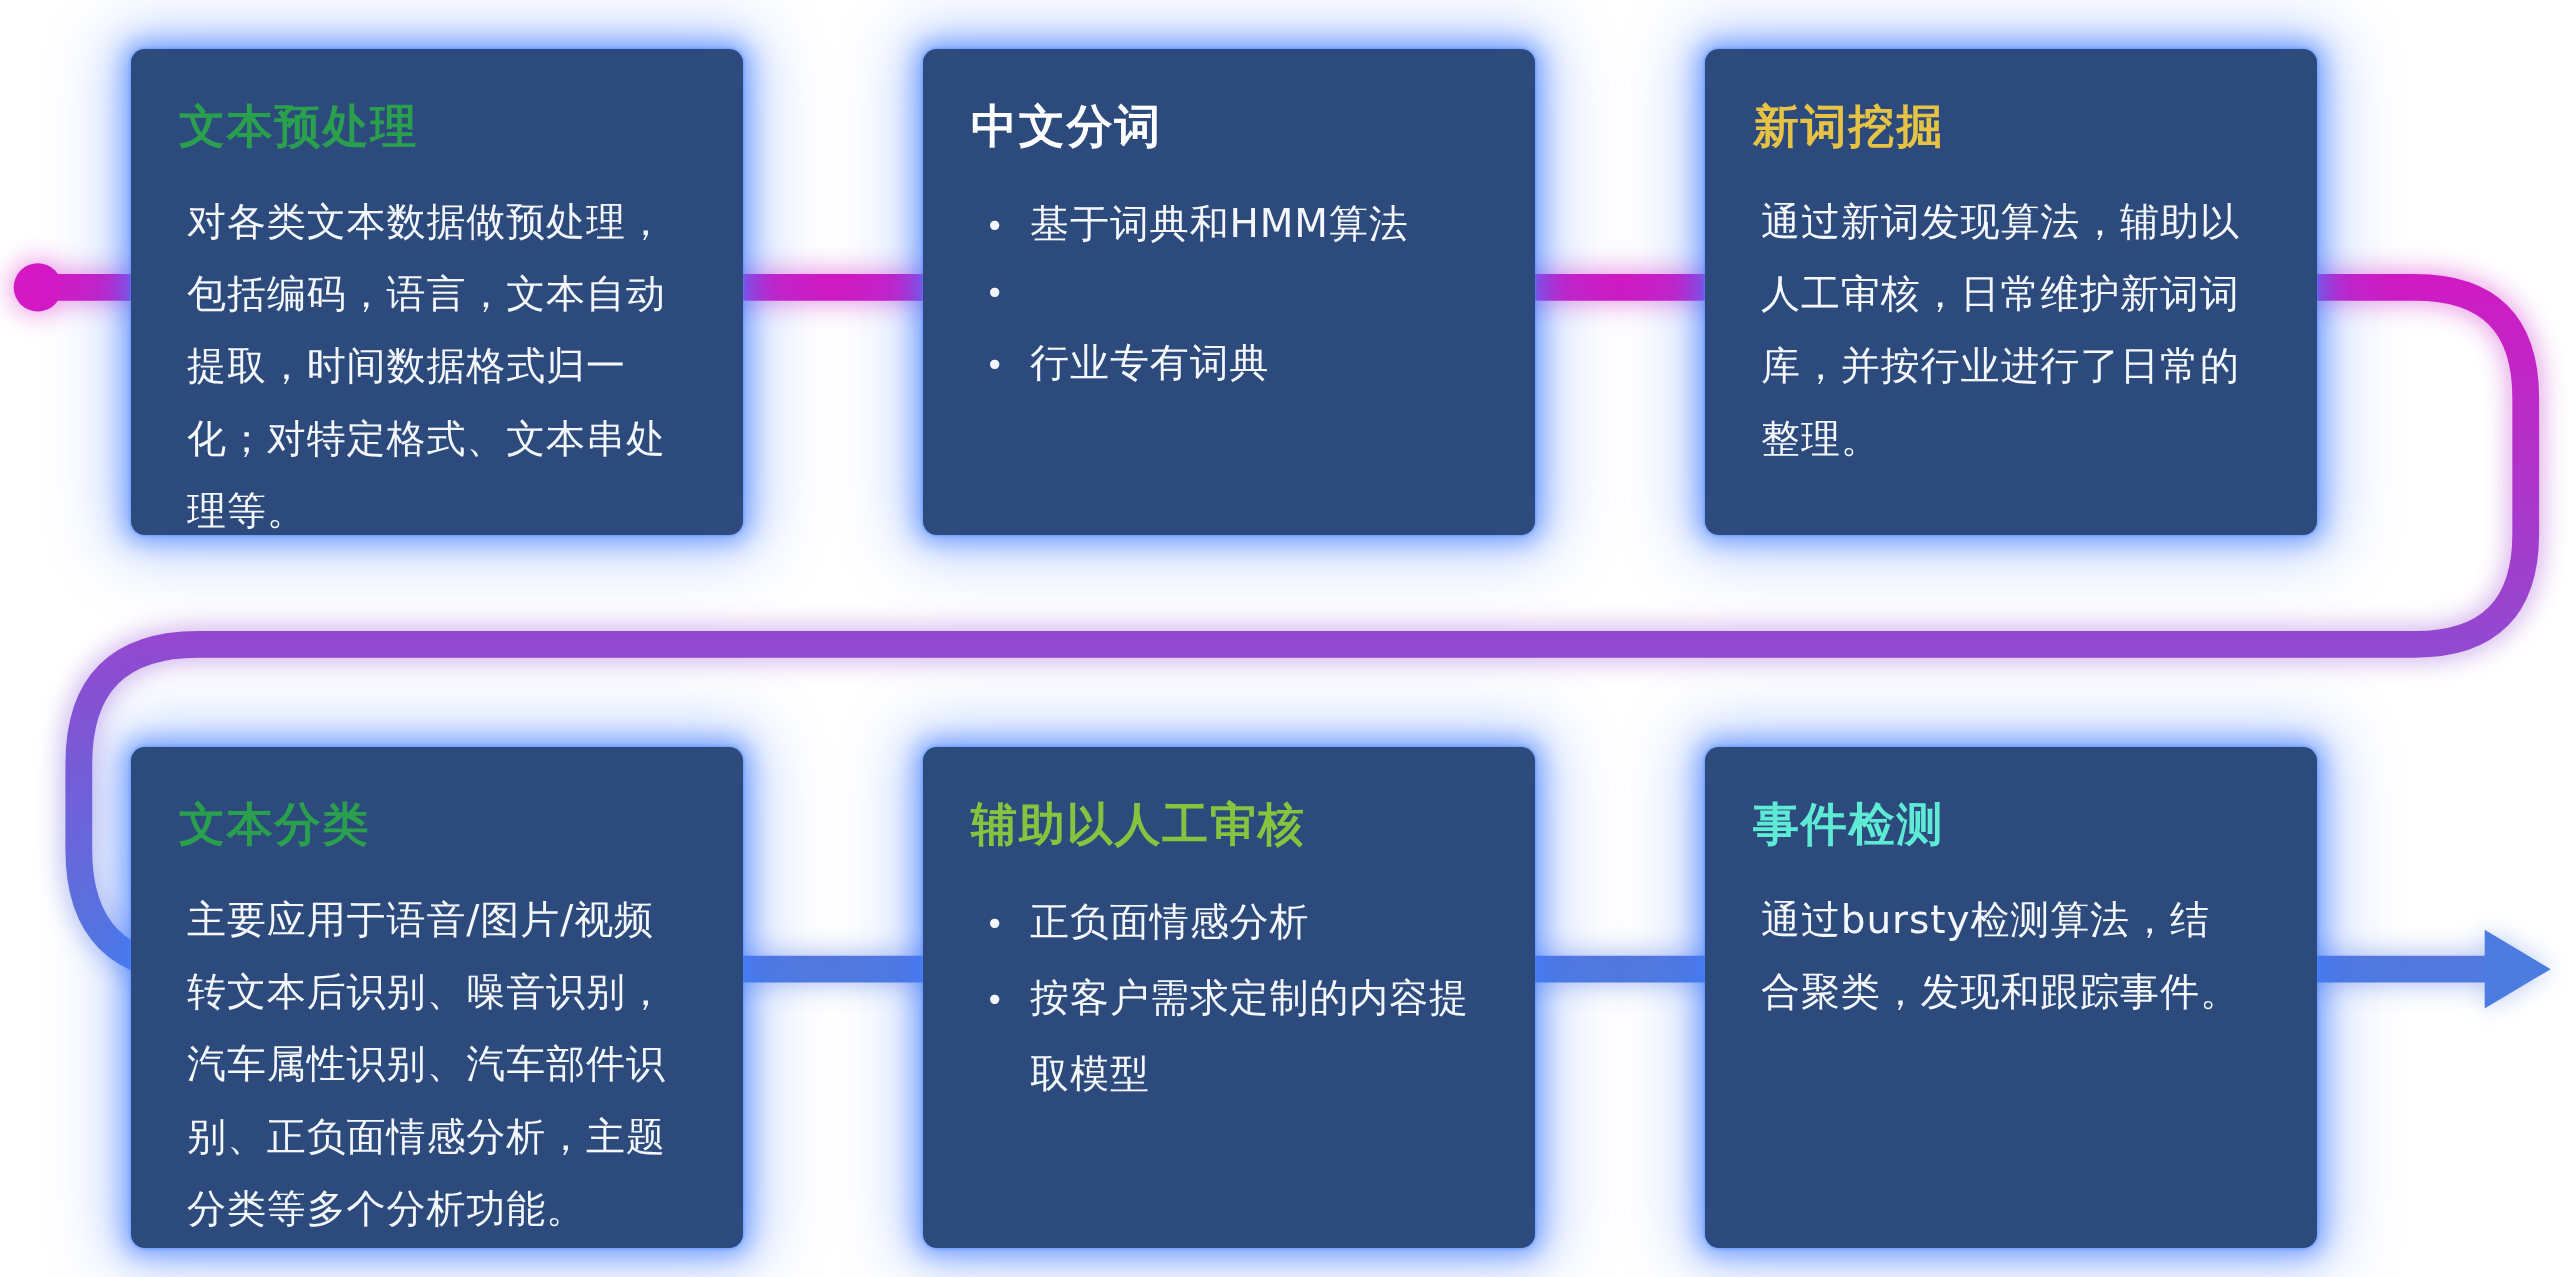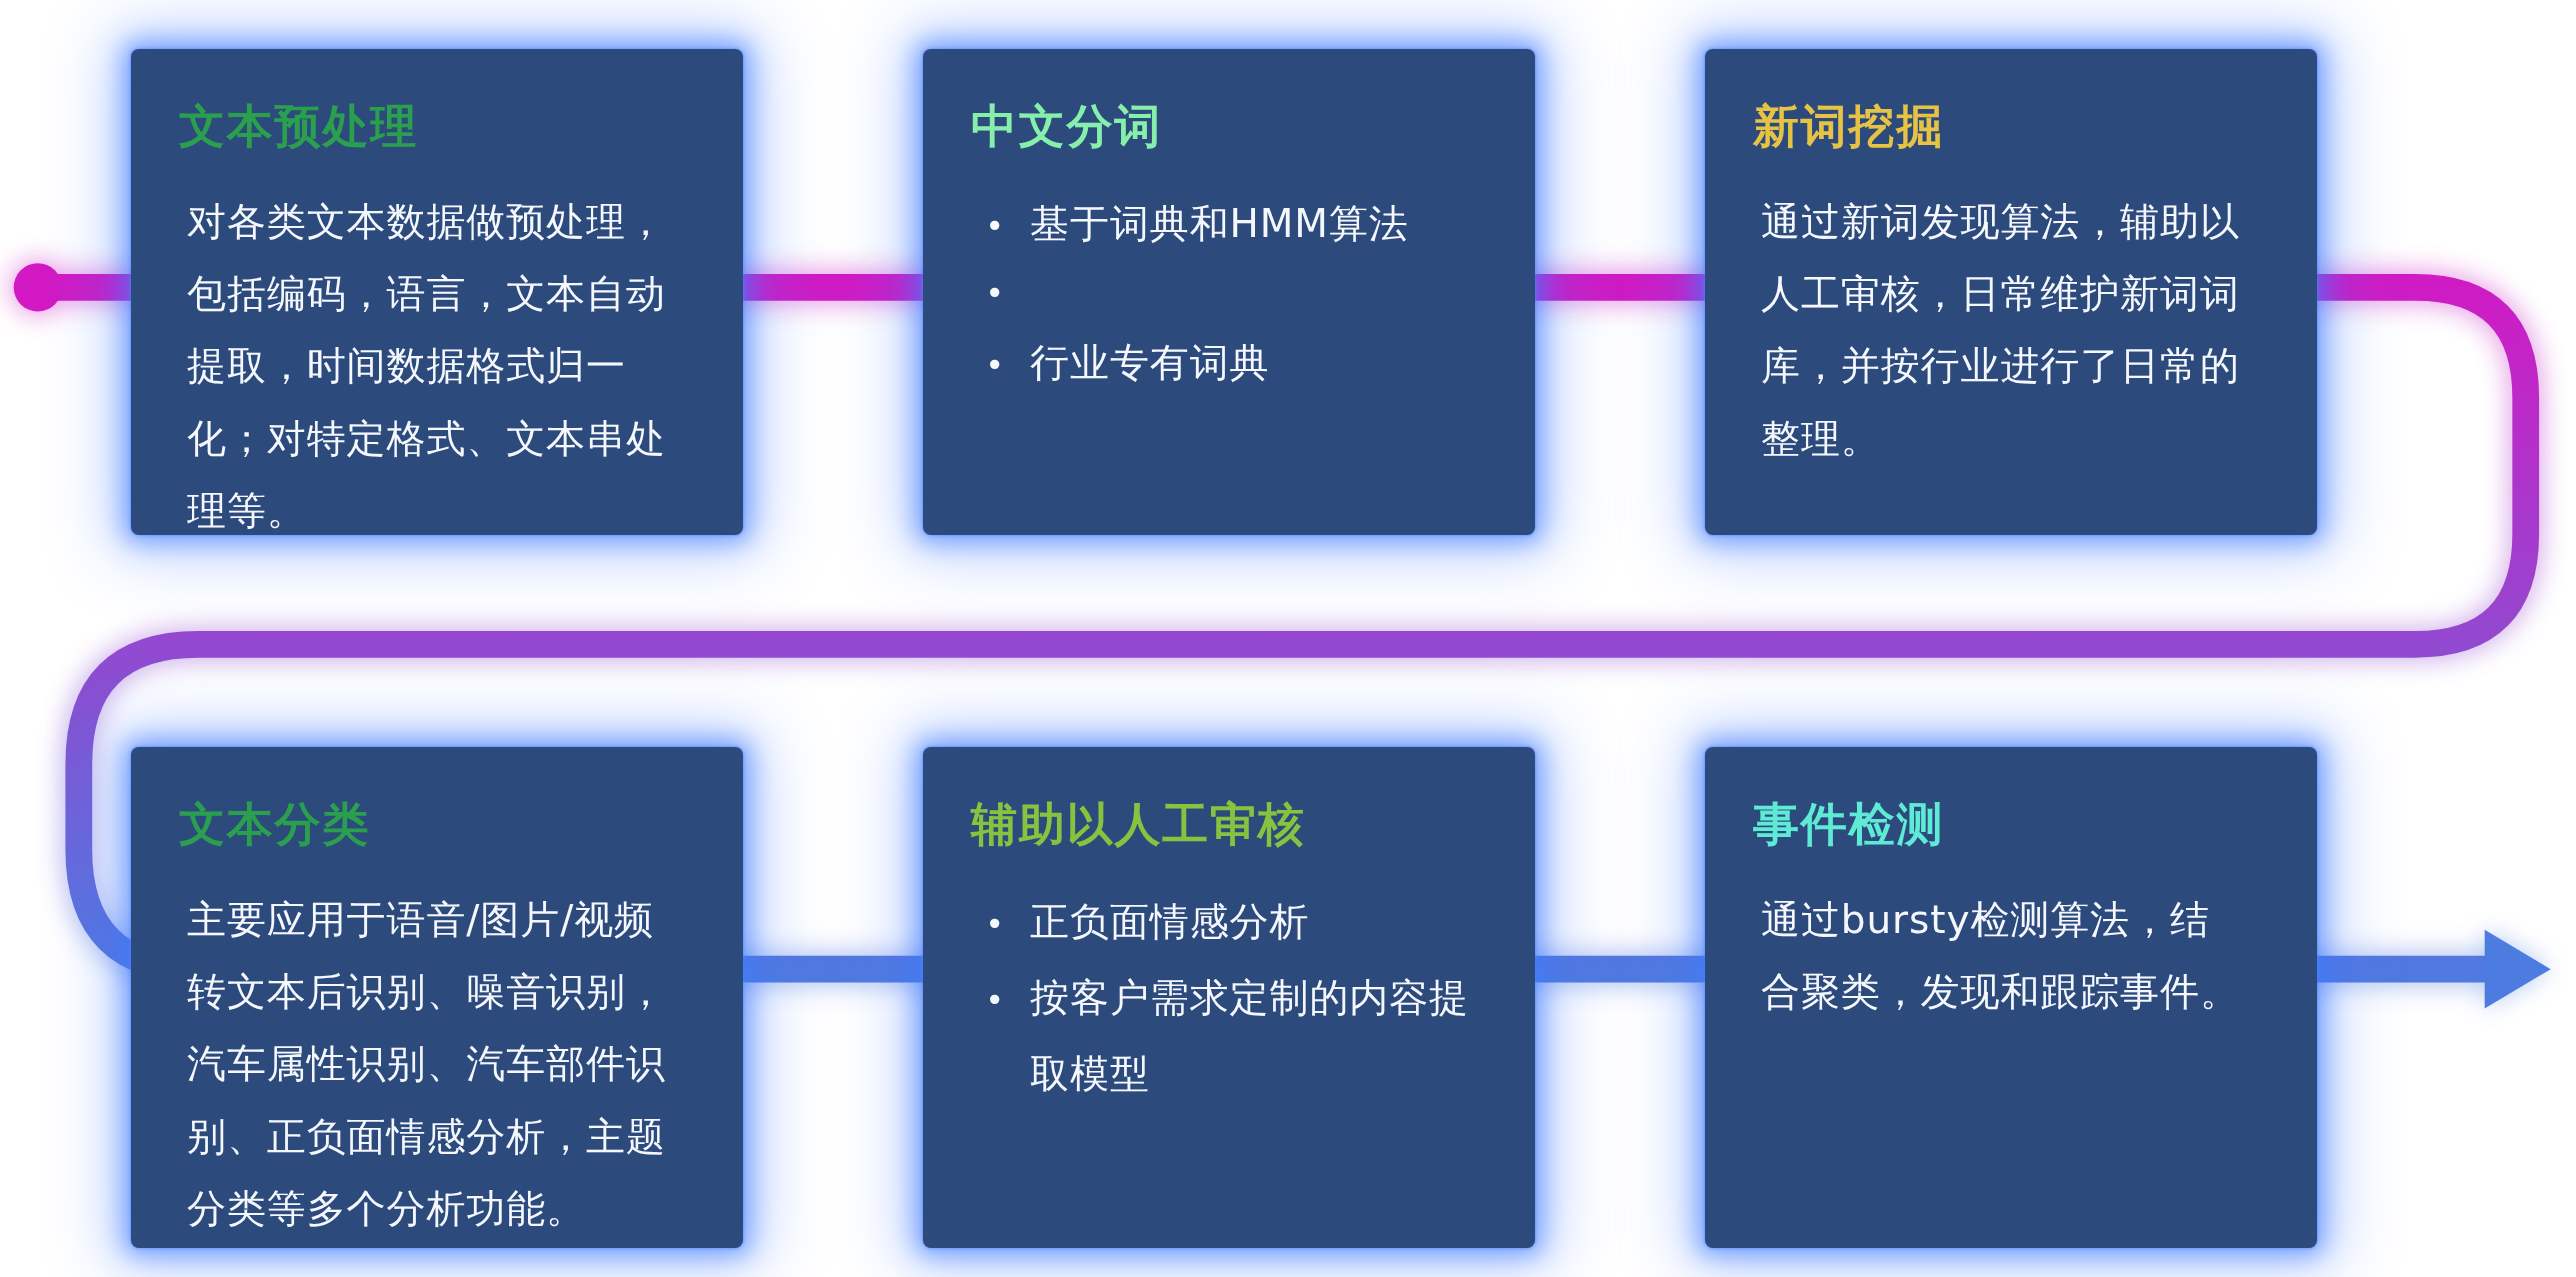--- a/index.html
+++ b/index.html
@@ -4,21 +4,21 @@
 <style>
   html,body{margin:0;padding:0;background:#ffffff;}
   body{font-family:"DejaVu Sans","Liberation Sans",sans-serif;}
   .stage{position:relative;width:2576px;height:1277px;background:#ffffff;overflow:hidden;}
   .flow-svg{position:absolute;left:0;top:0;z-index:0;}
   .card{
     position:absolute;
     width:612px;
     box-sizing:border-box;
     background:#2c4a7c;
-    border-radius:8px;
+    border-radius:14px;
     padding:50px 60px 36px 48px;
     z-index:1;
     box-shadow:
       0 0 3.6px #4e86ff,
       0 0 23px 7.1px rgba(64,124,255,.60),
       0 0 64px 19.6px rgba(64,124,255,.34);
   }
   .card-title{
     margin:0 0 32px 0;
     font-size:46px;
@@ -81,21 +81,21 @@
     <circle cx="42" cy="322" r="27" fill="#d219c4"></circle>
     <polygon points="2784,1042 2858,1086 2784,1130" fill="#4d7ce0"></polygon>
   </svg>
 
   <section class="card" style="left:131px;top:49px;height:486px;">
     <h2 class="card-title" style="color: rgb(42, 160, 78);">文本预处理</h2>
     <p class="card-body">对各类文本数据做预处理，包括编码，语言，文本自动提取，时间数据格式归一化；对特定格式、文本串处理等。</p>
   </section>
 
   <section class="card" style="left:923px;top:49px;height:486px;">
-    <h2 class="card-title" style="color: #86efac;">中文分词</h2>
+    <h2 class="card-title" style="color: #ffffff;">中文分词</h2>
     <ul class="card-bullets">
       <li>
         <span class="bullet-dot">•</span>
         <span>基于词典和HMM算法</span>
       </li>
       <li>
         <span class="bullet-dot">•</span>
       </li>
       <li>
         <span class="bullet-dot">•</span>

